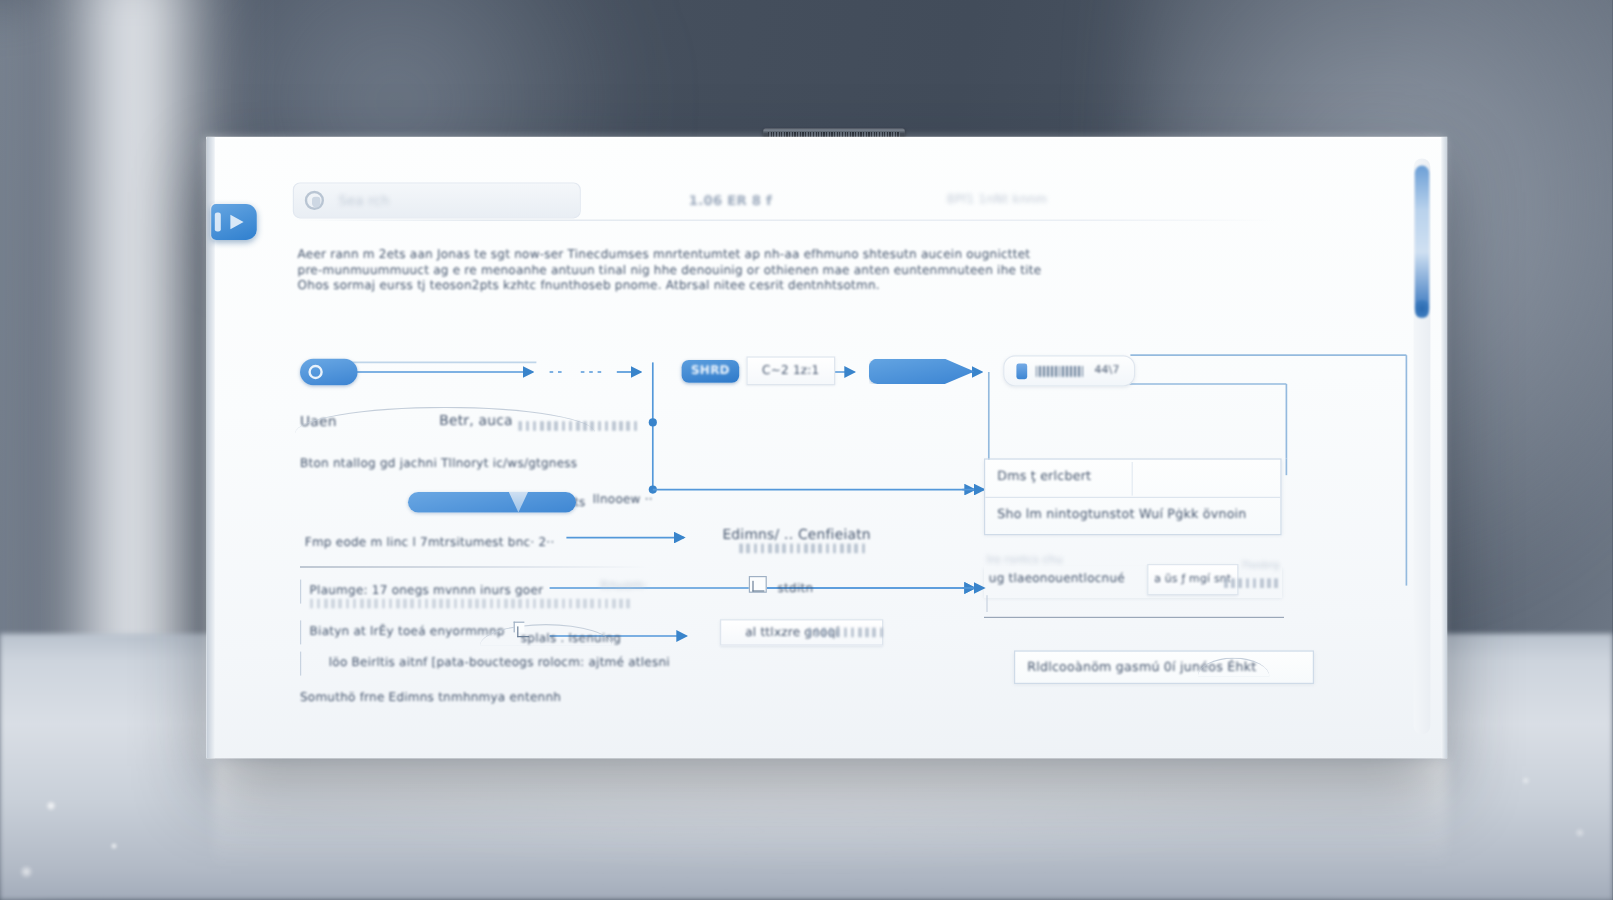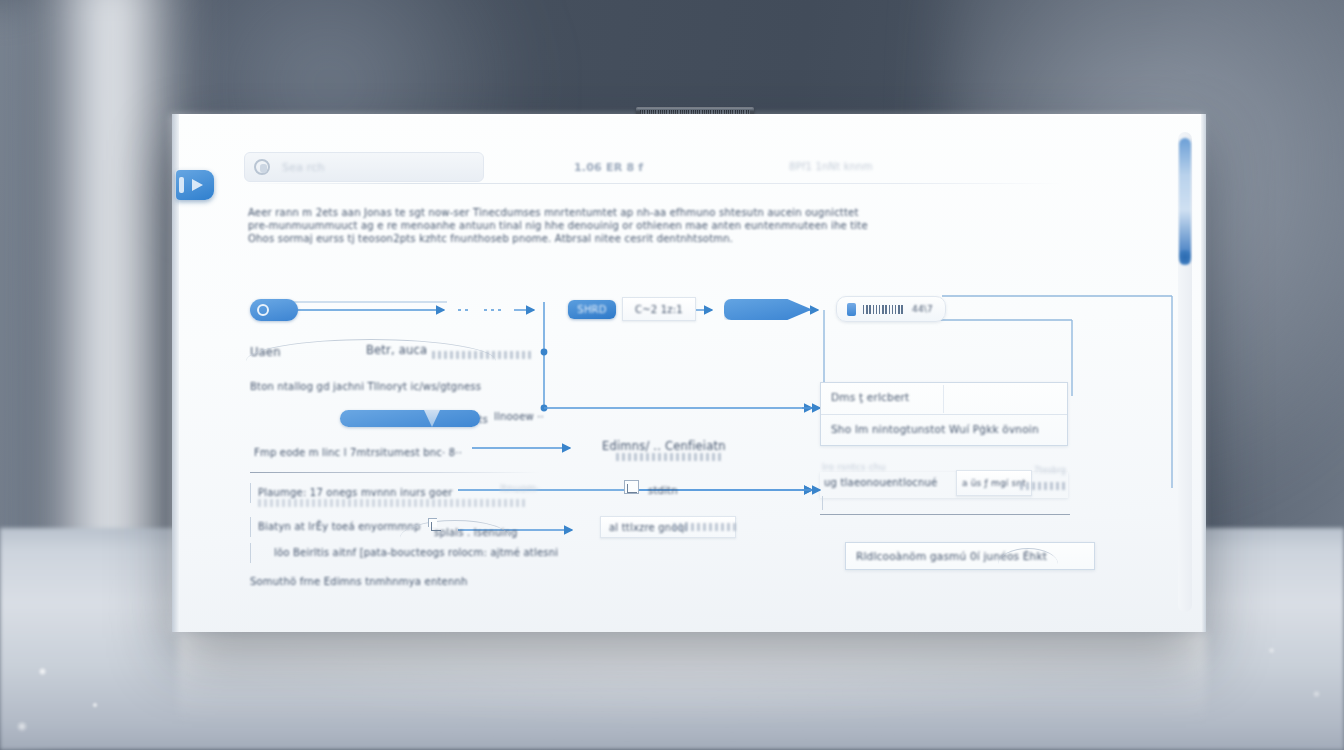--- a/index.html
+++ b/index.html
@@ -155,21 +155,21 @@
     border-radius:14px; box-shadow:0 1px 3px rgba(40,90,150,.35);
   }
   .pill-blue .dot{ position:absolute; left:7px; top:5px; width:12px; height:12px;
     border-radius:50%; border:2px solid #e9f2fb; }
 
   .badge-blue{
     background:linear-gradient(170deg,#5b9ede,#2e79c9);
     border-radius:6px; box-shadow:0 1px 3px rgba(40,90,150,.4);
     display:flex; align-items:center; justify-content:center;
   }
-  .badge-blue .bt{ color:#ecf4fc; filter:blur(.85px); font-size:10px; font-weight:400; }
+  .badge-blue .bt{ color:#ecf4fc; filter:blur(.85px); font-size:10px; font-weight:700; }
 
   .chip-white{
     background:linear-gradient(180deg,#ffffff,#f5f8fb);
     border:1px solid #dfe6ee; border-radius:0;
     display:flex; align-items:center; justify-content:center;
     box-shadow:0 1px 2px rgba(140,155,175,.18);
   }
   .chip-white .bt{ font-size:10px; }
 
   .arrowShape{
@@ -363,21 +363,21 @@
 
   <div class="listRow" style="left:60px; top:295px; width:420px;text-align:center;">
     <span class="bt">(Uonnectiooduats</span>
     <div class="capsule" style="left:108px; top:1px; width:140px;">
       <div class="notch"></div>
     </div>
     <span class="bt" style="position:absolute; left:262px; top:2px;">llnooew ··</span>
   </div>
 
   <div class="listRow" style="left:82px; top:328px; width:340px;">
-    <span class="bt">Fmp eode m linc l 7mtrsitumest  bnc· 8··</span>
+    <span class="bt">Fmp eode m linc l 7mtrsitumest  bnc· 2··</span>
   </div>
 
   <div class="hr" style="left:78px; top:358px; width:290px;"></div>
 
   <div class="listRow" style="left:78px; top:368px; width:400px;">
     <div class="rowBorderL"></div>
     <span class="bt" style="margin-left:8px;">Plaumge: 17 onegs mvnnn inurs goer</span>
     <span class="bt ghost" style="position:absolute; left:250px; top:1px;">ltnuom·</span>
     <div class="squiggle" style="left:8px; top:17px; width:270px; opacity:.5;"></div>
   </div>
@@ -401,21 +401,21 @@
   <div class="smallSq" style="left:452px; top:366px;"></div>
   <div class="listRow" style="left:476px; top:366px; width:120px;">
     <span class="bt">stditn</span>
   </div>
 
   <div class="listRow" style="left:262px; top:408px; width:140px;">
     <span class="bt" style="font-size:10px;">splals . lsenuing</span>
   </div>
   <div class="smallSq" style="left:256px; top:404px; width:9px; height:9px; border-right:none; border-bottom:none;"></div>
 
-  <div class="node chip-white" style="left:428px; top:402px; width:136px; height:22px; justify-content:flex-start; padding-left:8px;">
+  <div class="node chip-white" style="left:428px; top:402px; width:136px; height:22px; justify-content:flex-start; padding-left:20px;">
     <span class="bt" style="font-size:10px;">al ttlxzre gnoqí</span>
     <span class="squiggle" style="left:72px; top:6px; width:64px;"></span>
   </div>
 
   <div class="card" style="left:648px; top:268px; width:248px; height:64px;">
     <div class="rowline" style="top:31px;"></div>
     <span class="bt" style="position:absolute; left:10px; top:8px;">Dms ţ erlcbert</span>
     <span class="bt" style="position:absolute; left:10px; top:40px;">Sho lm nintogtunstot Wuí Pġkk övnoin</span>
     <div style="position:absolute; left:122px; top:2px; width:1px; height:28px; background:#e3eaf2;"></div>
   </div>

